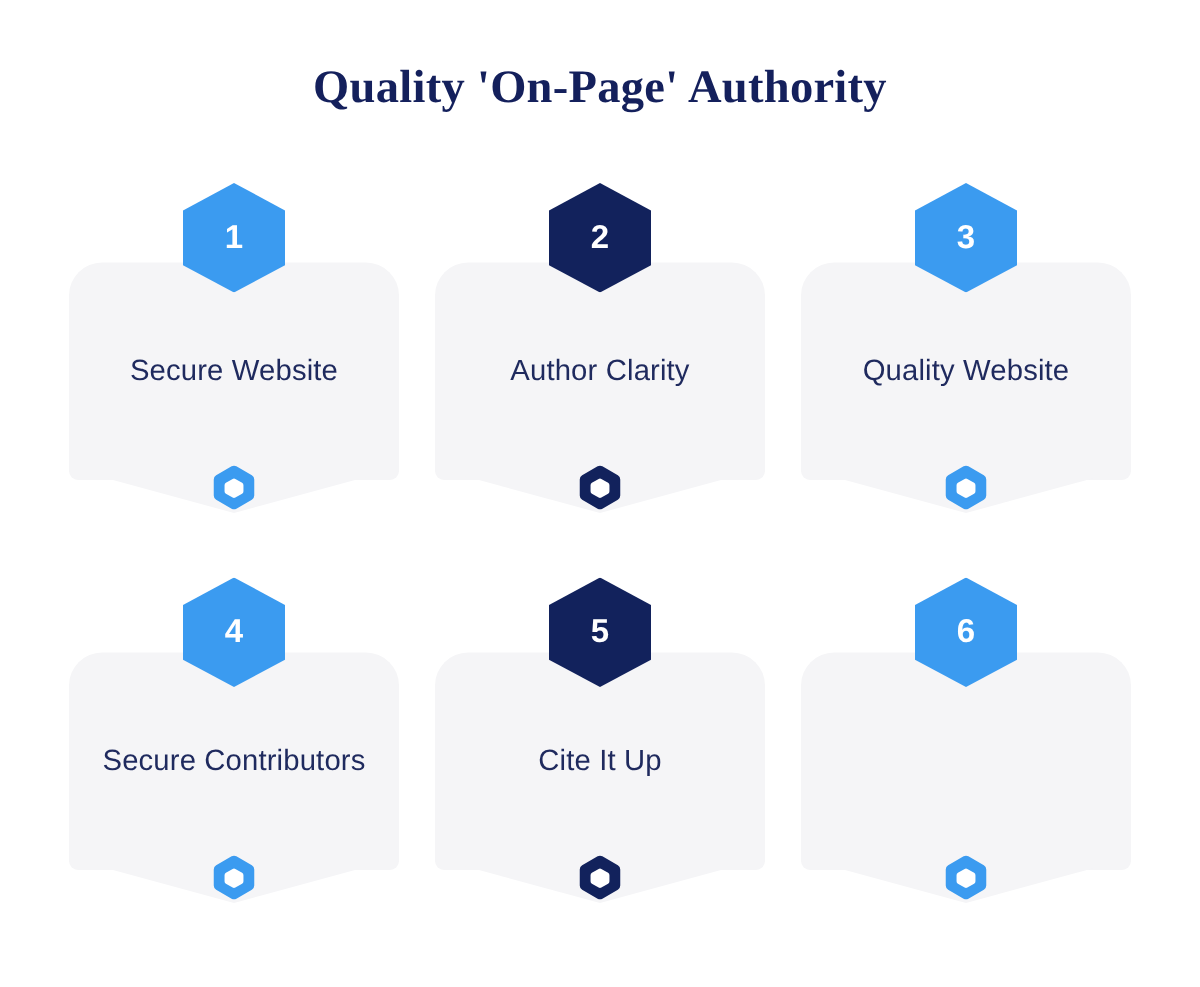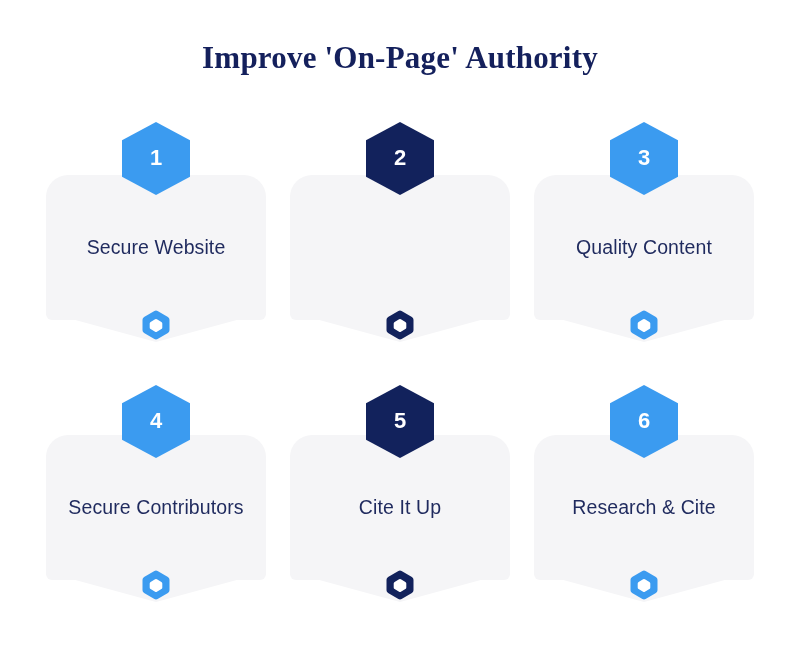--- a/index.html
+++ b/index.html
@@ -133,54 +133,55 @@
   .steps-grid .step-card.row2 .card-body { top: 60px; }
   .steps-grid .step-card.row2 .card-label { top: 60px; }
   .steps-grid .step-card.row2 .card-point { top: 197px; }
   .steps-grid .step-card.row2 .hex-icon { top: 195px; }
 </style>
 </head>
 <body>
 
 <div id="infographic">
 
-  <div class="page-title">Improve 'On-Page' Authority</div>
+  <div class="page-title">Quality 'On-Page' Authority</div>
 
   <div class="steps-grid">
       <div class="step-card">
         <div class="card-body"></div>
         <div class="card-point"></div>
         <div class="card-label">Secure Website</div>
         <div class="hex-badge blue">
           <span class="hex-number">1</span>
         </div>
         <div class="hex-icon">
           <svg viewBox="0 0 28 30">
             <path d="M12.4 0.9 L2.1 6.9 a3.2 3.2 0 0 0 -1.6 2.8 v10.6 a3.2 3.2 0 0 0 1.6 2.8 l10.3 6 a3.2 3.2 0 0 0 3.2 0 l10.3 -6 a3.2 3.2 0 0 0 1.6 -2.8 V9.7 a3.2 3.2 0 0 0 -1.6 -2.8 l-10.3 -6 a3.2 3.2 0 0 0 -3.2 0 Z" fill="#3b9bf0"></path>
             <path d="M13.1 9.3 L8.6 11.9 a1.8 1.8 0 0 0 -0.9 1.6 v4.0 a1.8 1.8 0 0 0 0.9 1.6 l4.5 2.6 a1.8 1.8 0 0 0 1.8 0 l4.5 -2.6 a1.8 1.8 0 0 0 0.9 -1.6 v-4.0 a1.8 1.8 0 0 0 -0.9 -1.6 l-4.5 -2.6 a1.8 1.8 0 0 0 -1.8 0 Z" fill="#ffffff"></path>
           </svg>
         </div>
       </div>
       <div class="step-card">
         <div class="card-body"></div>
         <div class="card-point"></div>
+        <div class="card-label">Author Clarity</div>
         <div class="hex-badge navy">
           <span class="hex-number">2</span>
         </div>
         <div class="hex-icon">
           <svg viewBox="0 0 28 30">
             <path d="M12.4 0.9 L2.1 6.9 a3.2 3.2 0 0 0 -1.6 2.8 v10.6 a3.2 3.2 0 0 0 1.6 2.8 l10.3 6 a3.2 3.2 0 0 0 3.2 0 l10.3 -6 a3.2 3.2 0 0 0 1.6 -2.8 V9.7 a3.2 3.2 0 0 0 -1.6 -2.8 l-10.3 -6 a3.2 3.2 0 0 0 -3.2 0 Z" fill="#12225c"></path>
             <path d="M13.1 9.3 L8.6 11.9 a1.8 1.8 0 0 0 -0.9 1.6 v4.0 a1.8 1.8 0 0 0 0.9 1.6 l4.5 2.6 a1.8 1.8 0 0 0 1.8 0 l4.5 -2.6 a1.8 1.8 0 0 0 0.9 -1.6 v-4.0 a1.8 1.8 0 0 0 -0.9 -1.6 l-4.5 -2.6 a1.8 1.8 0 0 0 -1.8 0 Z" fill="#ffffff"></path>
           </svg>
         </div>
       </div>
       <div class="step-card">
         <div class="card-body"></div>
         <div class="card-point"></div>
-        <div class="card-label">Quality Content</div>
+        <div class="card-label">Quality Website</div>
         <div class="hex-badge blue">
           <span class="hex-number">3</span>
         </div>
         <div class="hex-icon">
           <svg viewBox="0 0 28 30">
             <path d="M12.4 0.9 L2.1 6.9 a3.2 3.2 0 0 0 -1.6 2.8 v10.6 a3.2 3.2 0 0 0 1.6 2.8 l10.3 6 a3.2 3.2 0 0 0 3.2 0 l10.3 -6 a3.2 3.2 0 0 0 1.6 -2.8 V9.7 a3.2 3.2 0 0 0 -1.6 -2.8 l-10.3 -6 a3.2 3.2 0 0 0 -3.2 0 Z" fill="#3b9bf0"></path>
             <path d="M13.1 9.3 L8.6 11.9 a1.8 1.8 0 0 0 -0.9 1.6 v4.0 a1.8 1.8 0 0 0 0.9 1.6 l4.5 2.6 a1.8 1.8 0 0 0 1.8 0 l4.5 -2.6 a1.8 1.8 0 0 0 0.9 -1.6 v-4.0 a1.8 1.8 0 0 0 -0.9 -1.6 l-4.5 -2.6 a1.8 1.8 0 0 0 -1.8 0 Z" fill="#ffffff"></path>
           </svg>
         </div>
       </div>
@@ -208,21 +209,20 @@
         <div class="hex-icon">
           <svg viewBox="0 0 28 30">
             <path d="M12.4 0.9 L2.1 6.9 a3.2 3.2 0 0 0 -1.6 2.8 v10.6 a3.2 3.2 0 0 0 1.6 2.8 l10.3 6 a3.2 3.2 0 0 0 3.2 0 l10.3 -6 a3.2 3.2 0 0 0 1.6 -2.8 V9.7 a3.2 3.2 0 0 0 -1.6 -2.8 l-10.3 -6 a3.2 3.2 0 0 0 -3.2 0 Z" fill="#12225c"></path>
             <path d="M13.1 9.3 L8.6 11.9 a1.8 1.8 0 0 0 -0.9 1.6 v4.0 a1.8 1.8 0 0 0 0.9 1.6 l4.5 2.6 a1.8 1.8 0 0 0 1.8 0 l4.5 -2.6 a1.8 1.8 0 0 0 0.9 -1.6 v-4.0 a1.8 1.8 0 0 0 -0.9 -1.6 l-4.5 -2.6 a1.8 1.8 0 0 0 -1.8 0 Z" fill="#ffffff"></path>
           </svg>
         </div>
       </div>
       <div class="step-card row2">
         <div class="card-body"></div>
         <div class="card-point"></div>
-        <div class="card-label">Research &amp; Cite</div>
         <div class="hex-badge blue">
           <span class="hex-number">6</span>
         </div>
         <div class="hex-icon">
           <svg viewBox="0 0 28 30">
             <path d="M12.4 0.9 L2.1 6.9 a3.2 3.2 0 0 0 -1.6 2.8 v10.6 a3.2 3.2 0 0 0 1.6 2.8 l10.3 6 a3.2 3.2 0 0 0 3.2 0 l10.3 -6 a3.2 3.2 0 0 0 1.6 -2.8 V9.7 a3.2 3.2 0 0 0 -1.6 -2.8 l-10.3 -6 a3.2 3.2 0 0 0 -3.2 0 Z" fill="#3b9bf0"></path>
             <path d="M13.1 9.3 L8.6 11.9 a1.8 1.8 0 0 0 -0.9 1.6 v4.0 a1.8 1.8 0 0 0 0.9 1.6 l4.5 2.6 a1.8 1.8 0 0 0 1.8 0 l4.5 -2.6 a1.8 1.8 0 0 0 0.9 -1.6 v-4.0 a1.8 1.8 0 0 0 -0.9 -1.6 l-4.5 -2.6 a1.8 1.8 0 0 0 -1.8 0 Z" fill="#ffffff"></path>
           </svg>
         </div>
       </div>

